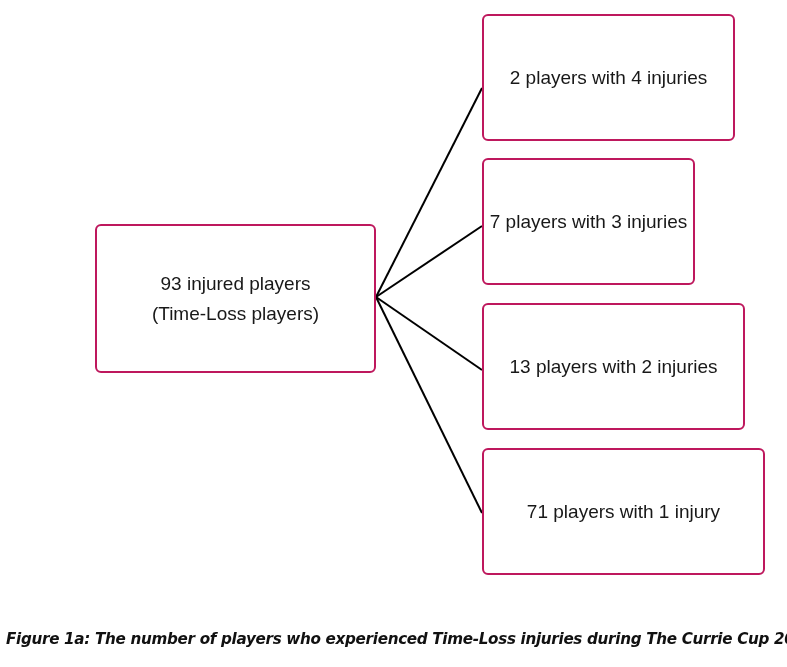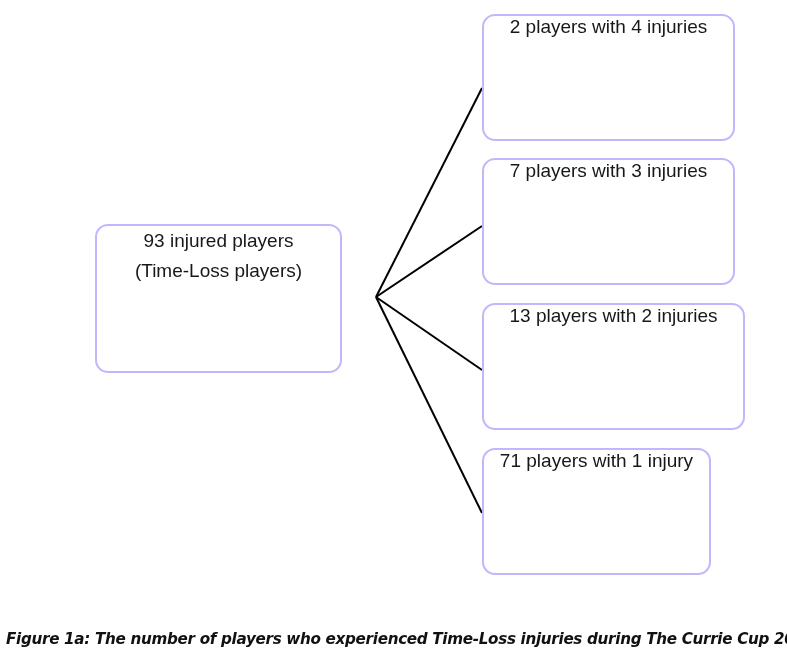--- a/index.html
+++ b/index.html
@@ -29,47 +29,48 @@
     left: 0;
     top: 0;
     width: 787px;
     height: 600px;
     pointer-events: none;
   }
 
   .node-box {
     position: absolute;
     box-sizing: border-box;
-    border: 2px solid #c4b5fd;
-    border-radius: 13px;
+    border: 2px solid #be185d;
+    border-radius: 6px;
     background: #ffffff;
     display: flex;
     align-items: center;
+    justify-content: center;
     flex-direction: column;
   }
 
   .node-text {
     font-size: 19px;
     line-height: 30px;
     color: #181818;
     text-align: center;
     white-space: nowrap;
   }
 
   #root-node {
     left: 95px;
     top: 224px;
-    width: 247px;
+    width: 281px;
     height: 149px;
   }
 
   #branch-node-0 { left: 482px; top: 14px;  width: 253px; height: 127px; }
-  #branch-node-1 { left: 482px; top: 158px; width: 253px; height: 127px; }
+  #branch-node-1 { left: 482px; top: 158px; width: 213px; height: 127px; }
   #branch-node-2 { left: 482px; top: 303px; width: 263px; height: 127px; }
-  #branch-node-3 { left: 482px; top: 448px; width: 229px; height: 127px; }
+  #branch-node-3 { left: 482px; top: 448px; width: 283px; height: 127px; }
 
   .branch-label {
     font-size: 19px;
     color: #181818;
     white-space: nowrap;
   }
 
   #figure-caption {
     position: absolute;
     left: 6px;

